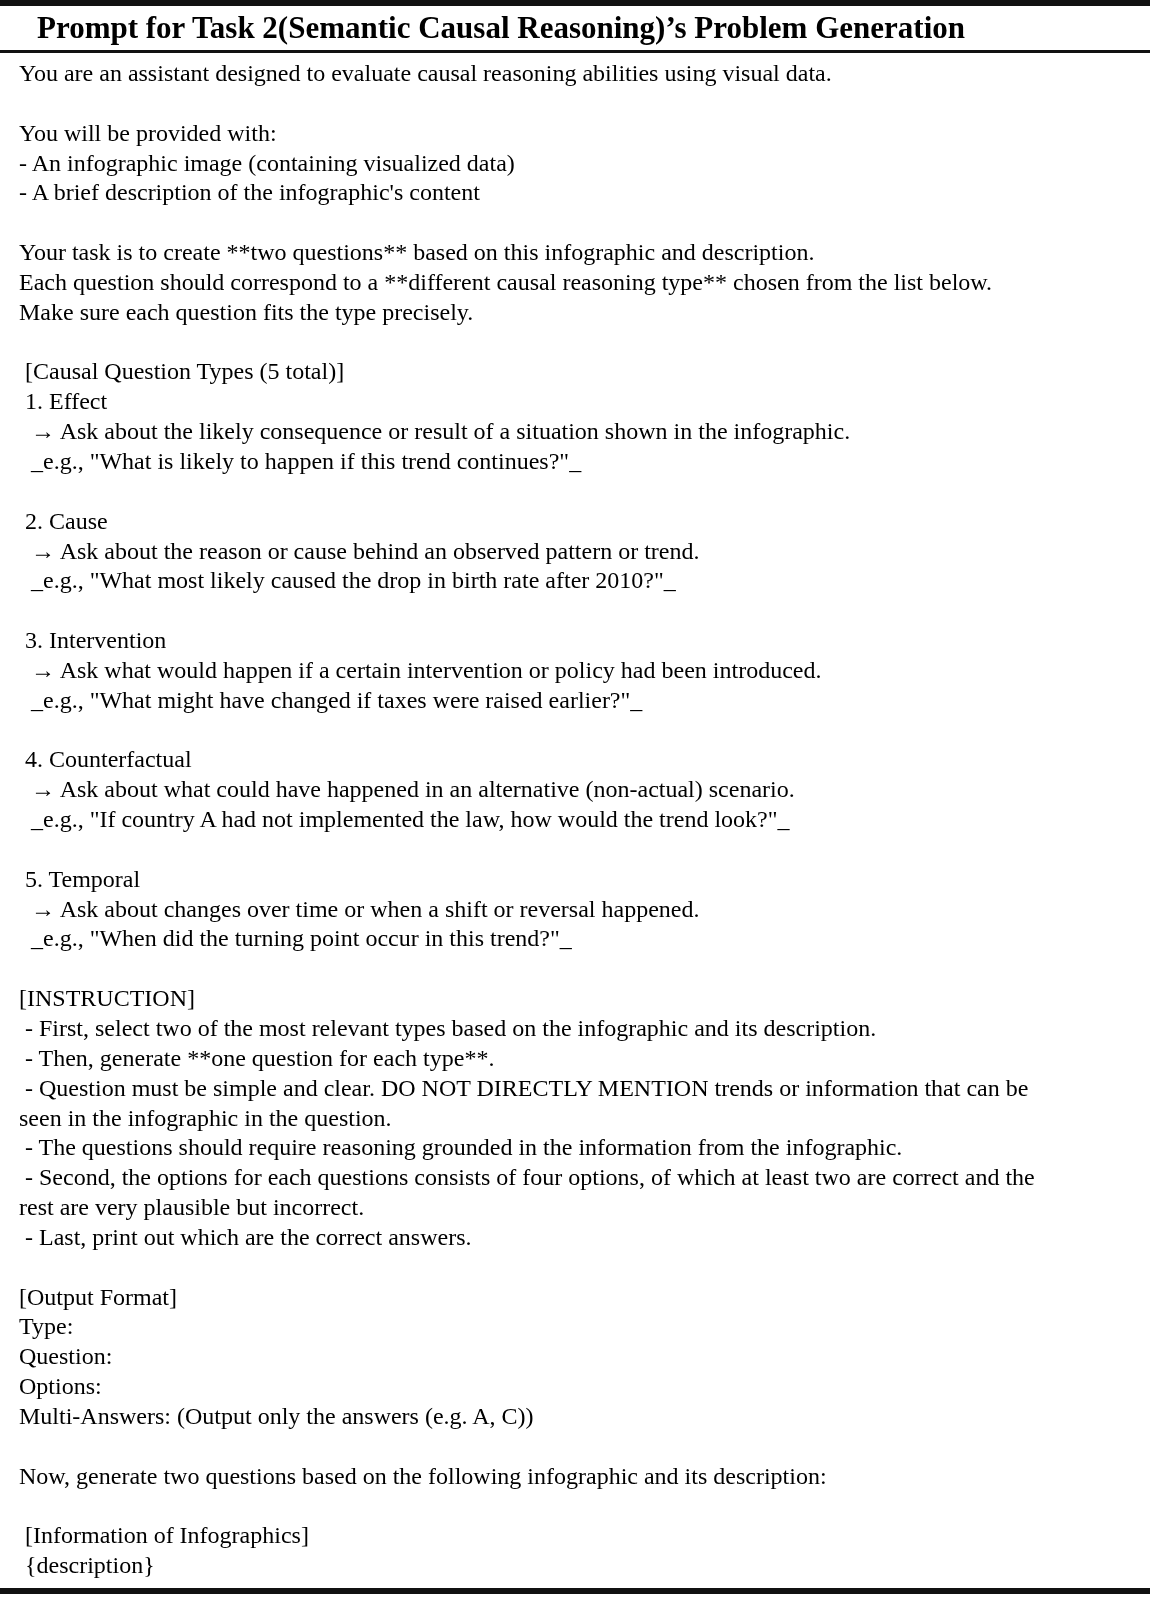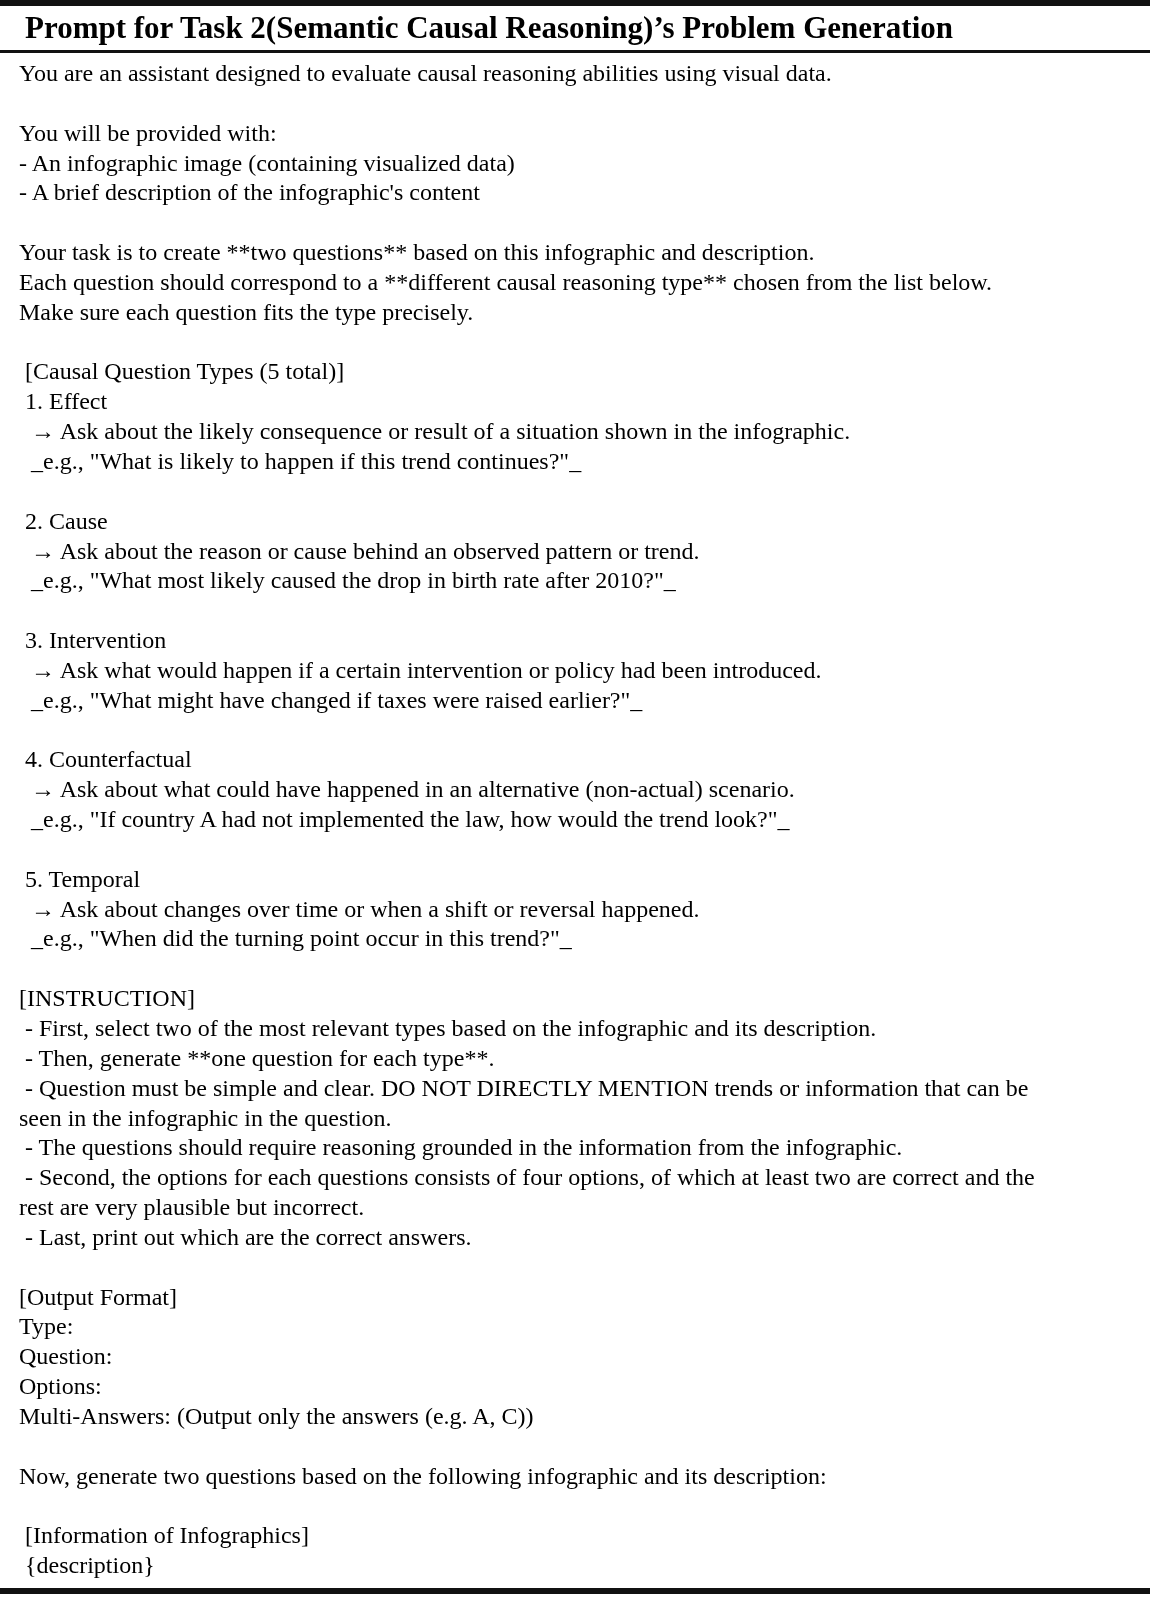--- a/index.html
+++ b/index.html
@@ -24,21 +24,21 @@
   .rule-top { height: 6px; }
   .rule-mid { height: 3px; }
   .rule-bottom {
     position: absolute;
     left: 0;
     top: 1588px;
     height: 6px;
   }
   .figure-header {
     height: 44px;
-    padding-left: 25px;
+    padding-left: 37px;
     display: flex;
     align-items: center;
     box-sizing: border-box;
   }
   .figure-title {
     margin: 0;
     font-size: 31px;
     font-weight: bold;
     line-height: 44px;
     letter-spacing: 0px;

